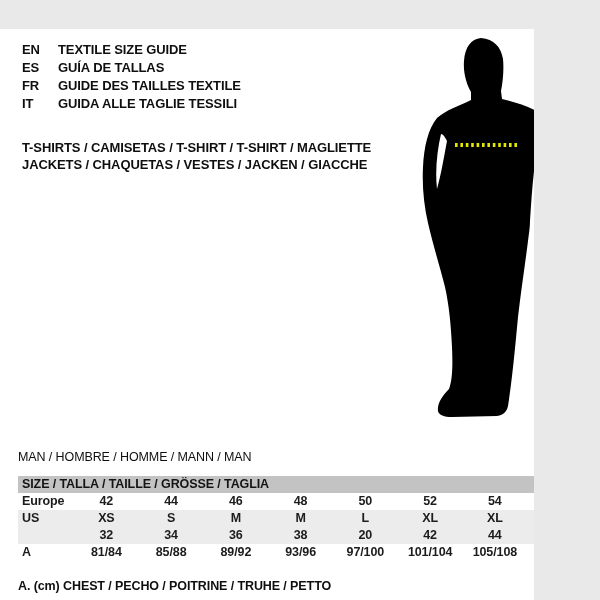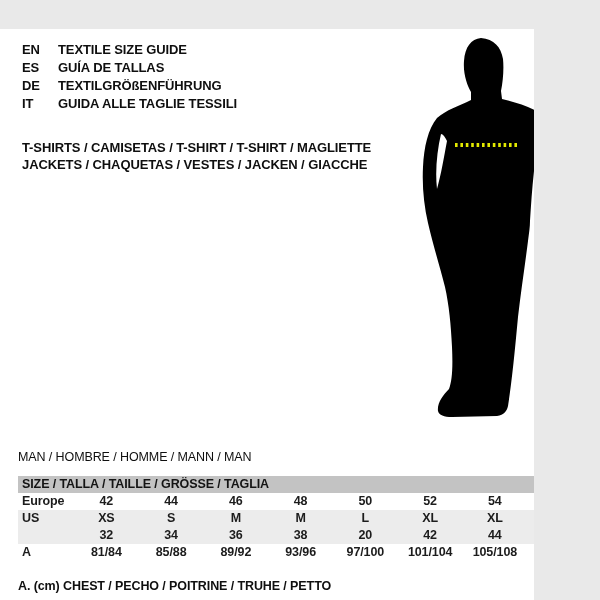--- a/index.html
+++ b/index.html
@@ -41,22 +41,22 @@
   <div class="lang-list">
       <div class="lang-row">
         <span class="lang-code">EN</span>
         <span class="lang-label">TEXTILE SIZE GUIDE</span>
       </div>
       <div class="lang-row">
         <span class="lang-code">ES</span>
         <span class="lang-label">GUÍA DE TALLAS</span>
       </div>
       <div class="lang-row">
-        <span class="lang-code">DE</span>
-        <span class="lang-label">TEXTILGRÖßENFÜHRUNG</span>
+        <span class="lang-code">FR</span>
+        <span class="lang-label">GUIDE DES TAILLES TEXTILE</span>
       </div>
       <div class="lang-row">
         <span class="lang-code">IT</span>
         <span class="lang-label">GUIDA ALLE TAGLIE TESSILI</span>
       </div>
     </div>
 
   <div class="cat-list">
       <div class="cat-line">T-SHIRTS / CAMISETAS / T-SHIRT / T-SHIRT / MAGLIETTE</div>
       <div class="cat-line">JACKETS / CHAQUETAS / VESTES / JACKEN / GIACCHE</div>

